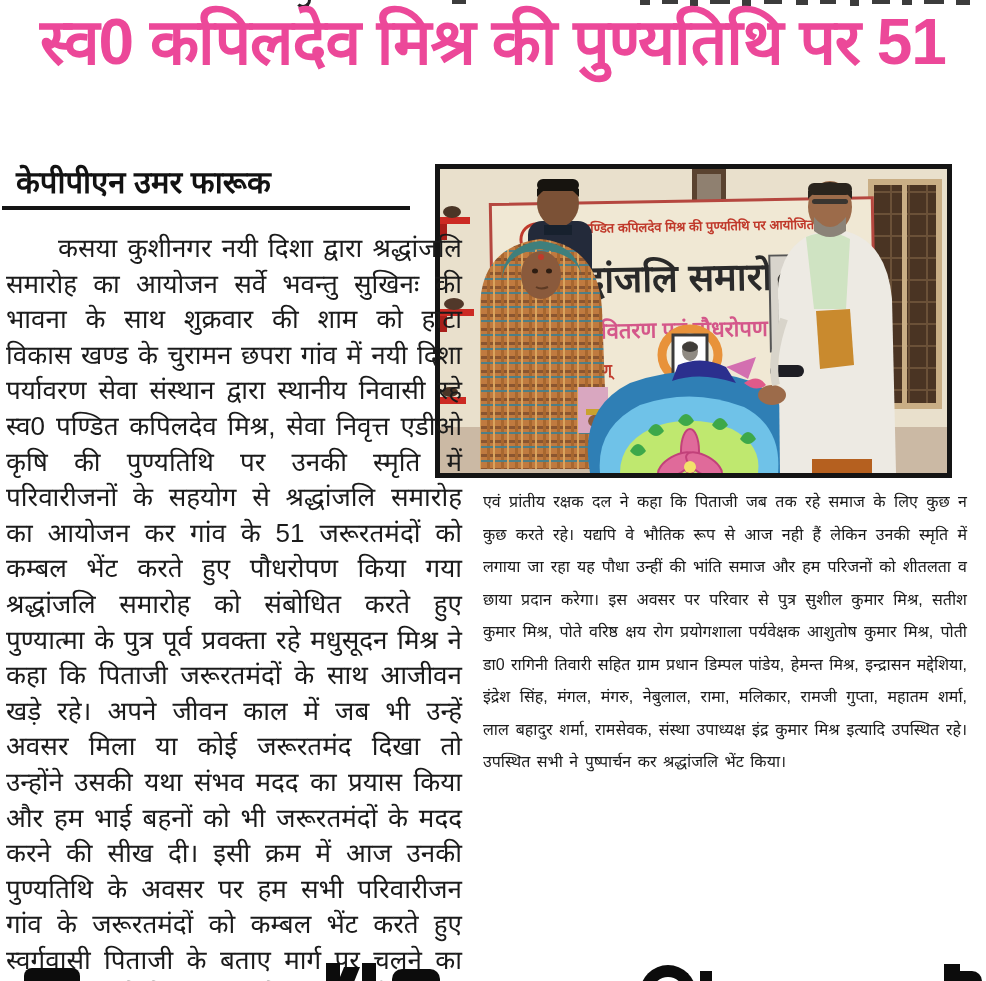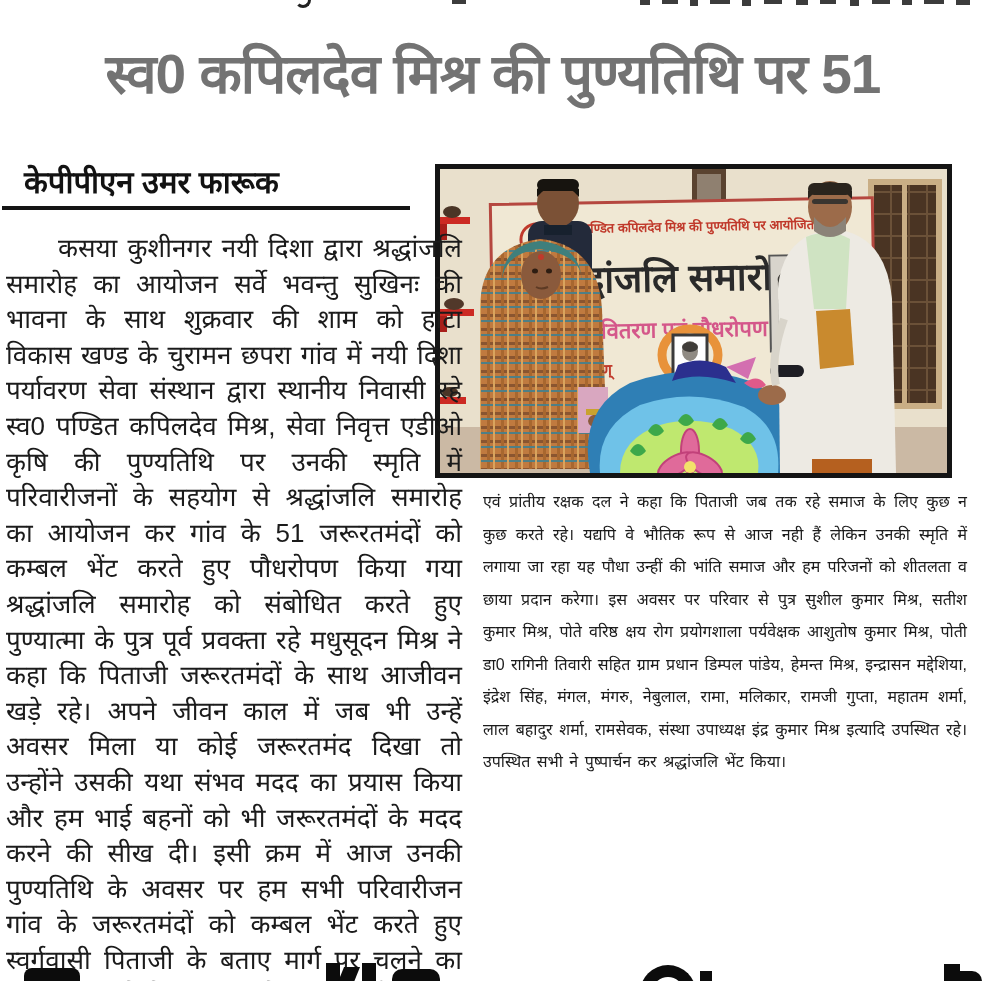--- a/index.html
+++ b/index.html
@@ -18,28 +18,27 @@
   .top-frag { position: absolute; background: #3c3c3c; }
   .top-curve {
     position: absolute; top: -8px; left: 295px; width: 16px; height: 16px;
     border: 3px solid #222; border-radius: 50%;
     border-top-color: transparent; border-left-color: transparent;
   }
 
   .headline {
     position: absolute; top: 8px; left: 0; width: 986px;
     text-align: center;
-    font-size: 55px; font-weight: 800; line-height: 69px;
-    color: #737373;
+    font-size: 64px; font-weight: 800; line-height: 69px;
+    color: #ec4899;
     letter-spacing: -1px;
-    margin-top: 32px;
   }
 
   .byline {
-    position: absolute; top: 160px; left: 24px;
+    position: absolute; top: 160px; left: 16px;
     font-size: 31px; font-weight: 700; color: #121212;
   }
   .byline-rule {
     position: absolute; top: 206px; left: 2px; width: 408px; height: 4px;
     background: #151515;
   }
 
   .photo-frame {
     position: absolute; top: 164px; left: 435px;
     width: 517px; height: 314px;

